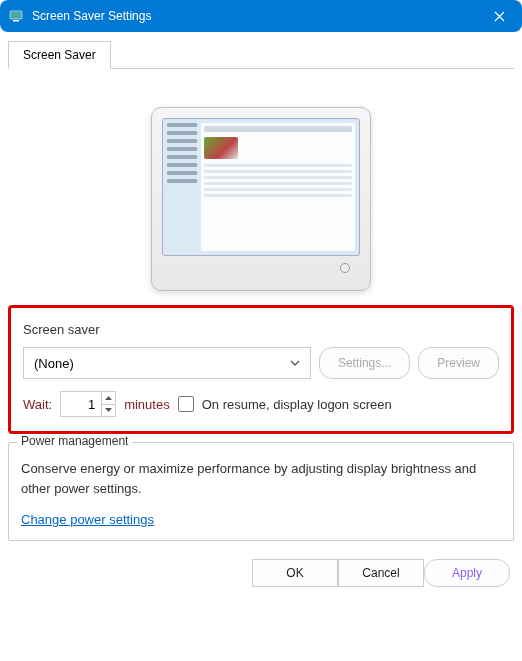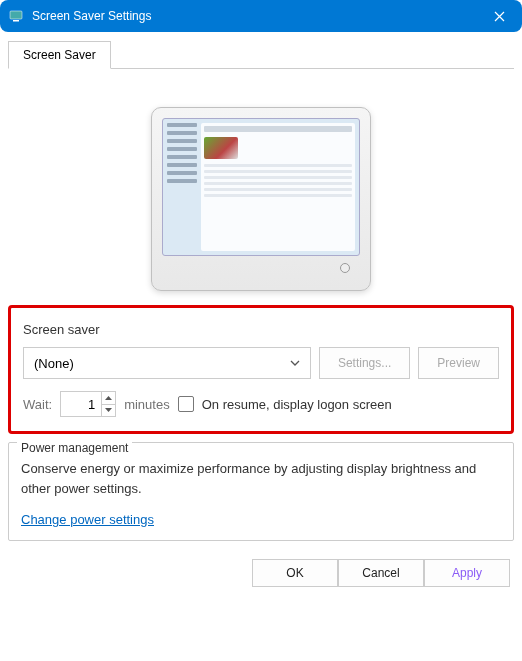--- a/index.html
+++ b/index.html
@@ -23,32 +23,32 @@
 .scr-main { flex:1; background:#fafcfe; border-radius:2px; padding:3px; display:flex; flex-direction:column; gap:3px; }
 .scr-hdr { height:6px; background:#d0d8e0; border-radius:1px; }
 .scr-img { width:34px; height:22px; background:linear-gradient(135deg,#6a3,#b44 60%,#ddd); border-radius:2px; margin:2px 0; }
 .scr-bar { height:3px; background:#e3e8ee; border-radius:1px; }
 .monitor-base { height: 24px; display:flex; align-items:center; justify-content:flex-end; padding-right:10px; }
 .monitor-btn { width:10px; height:10px; border:1px solid #999; border-radius:50%; background:#eee; }
 
 .highlight-box { border: 3px solid #d00; border-radius: 4px; padding: 6px 8px 10px 8px; margin: 0 0 8px 0; }
 
 .groupbox { border: 1px solid #ccc; border-radius: 2px; padding: 16px 12px 12px 12px; margin: 0; position: relative; }
-.groupbox-title { position: absolute; top: -9px; left: 8px; background: #fff; padding: 7px 4px; font-size: 12px; color: #333; }
+.groupbox-title { position: absolute; top: -9px; left: 8px; background: #fff; padding: 0 4px; font-size: 12px; color: #333; }
 
 .row { display: flex; align-items: center; gap: 8px; margin-bottom: 12px; }
 .row:last-child { margin-bottom: 0; }
 
 .combo { flex: 1; height: 32px; border: 1px solid #ccc; background: #fff; display: flex; align-items: center; padding: 0 10px; font-size: 13px; position: relative; }
 .combo-chevron { position: absolute; right: 10px; top: 50%; transform: translateY(-50%); }
 
 .btn { height: 32px; border: 1px solid #ccc; background: #fdfdfd; padding: 0 18px; font-size: 12px; color: #888; cursor: pointer; display:flex; align-items:center; justify-content:center; min-width:80px; }
-.btn.disabled { color: #aaa; }
+.btn.disabled { color: #aaa; border-radius: 13px; }
 
-.lbl { font-size: 13px; color: #737373; }
+.lbl { font-size: 13px; color: #7f1d1d; }
 
 .spinner { display:flex; border:1px solid #ccc; height:26px; width:56px; }
 .spinner input { width: 40px; border: none; text-align: right; padding-right: 6px; font-size: 13px; outline:none; }
 .spinner-btns { display:flex; flex-direction:column; border-left:1px solid #ccc; width:16px; }
 .spin { flex:1; display:flex; align-items:center; justify-content:center; font-size:6px; color:#555; cursor:pointer; }
 .spin:first-child { border-bottom:1px solid #ccc; }
 
 .checkbox { width:16px; height:16px; border:1px solid #777; border-radius:2px; background:#fff; cursor:pointer; flex-shrink:0; }
 
 .power-text { font-size: 13px; color: #333; line-height: 1.5; margin-bottom: 12px; }

